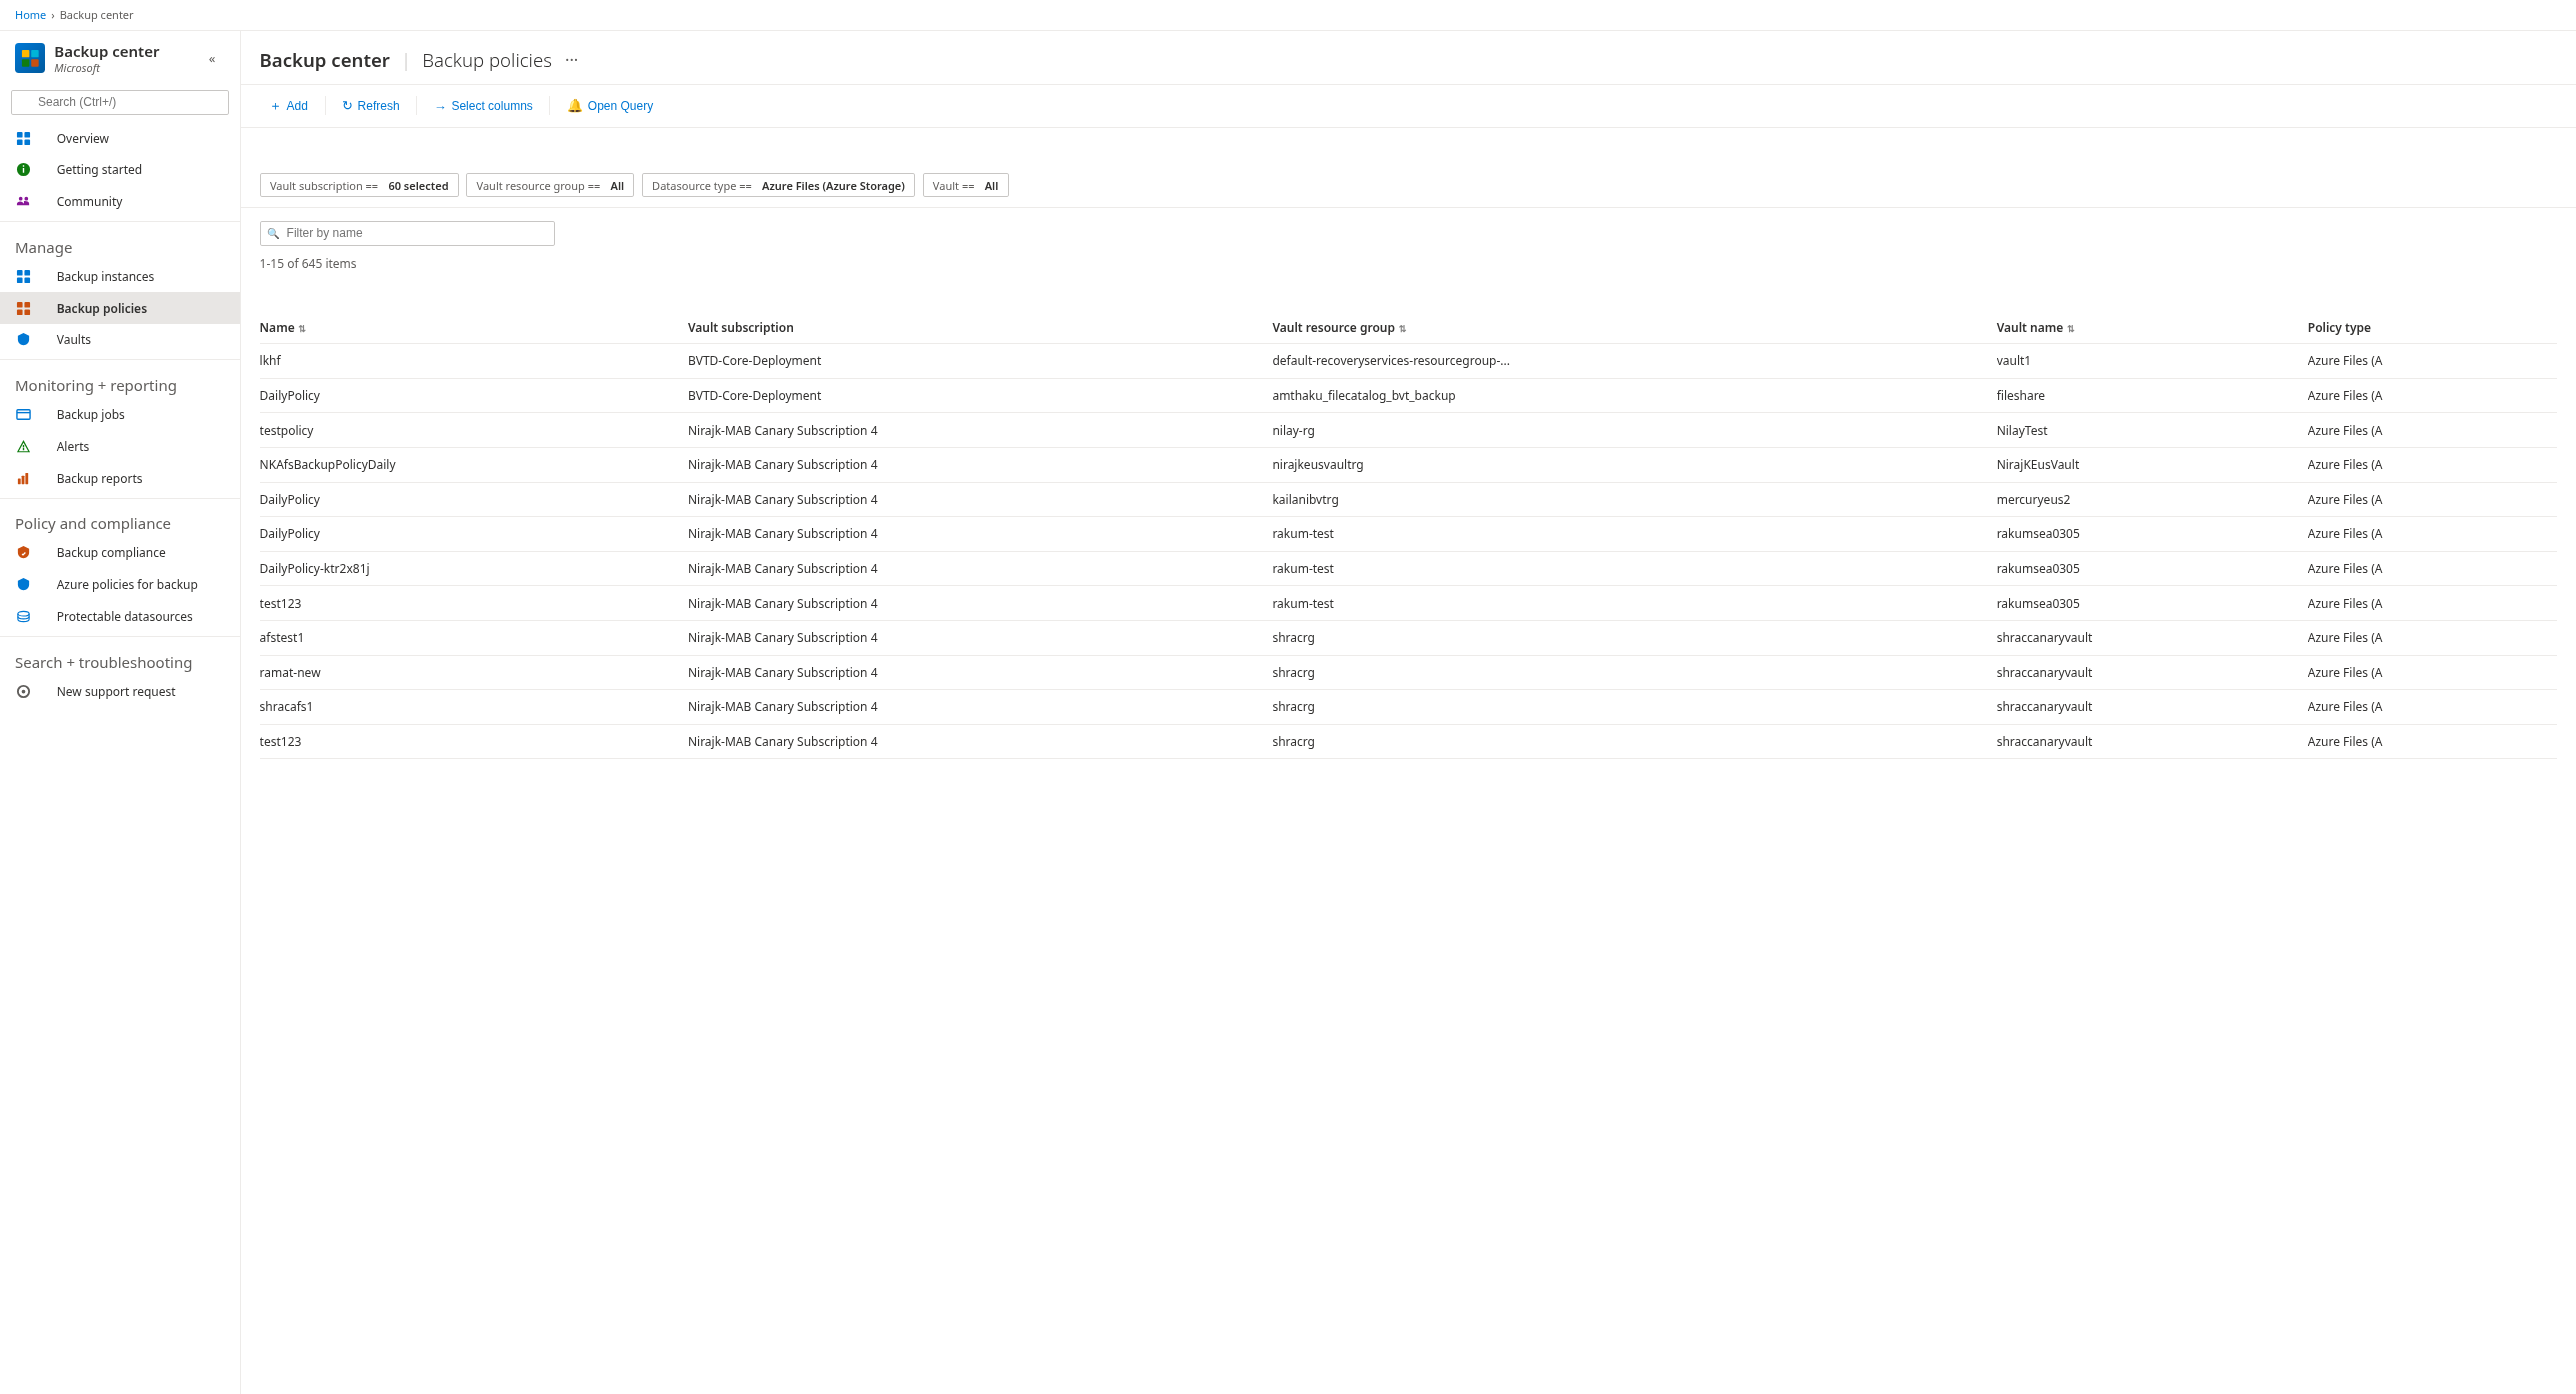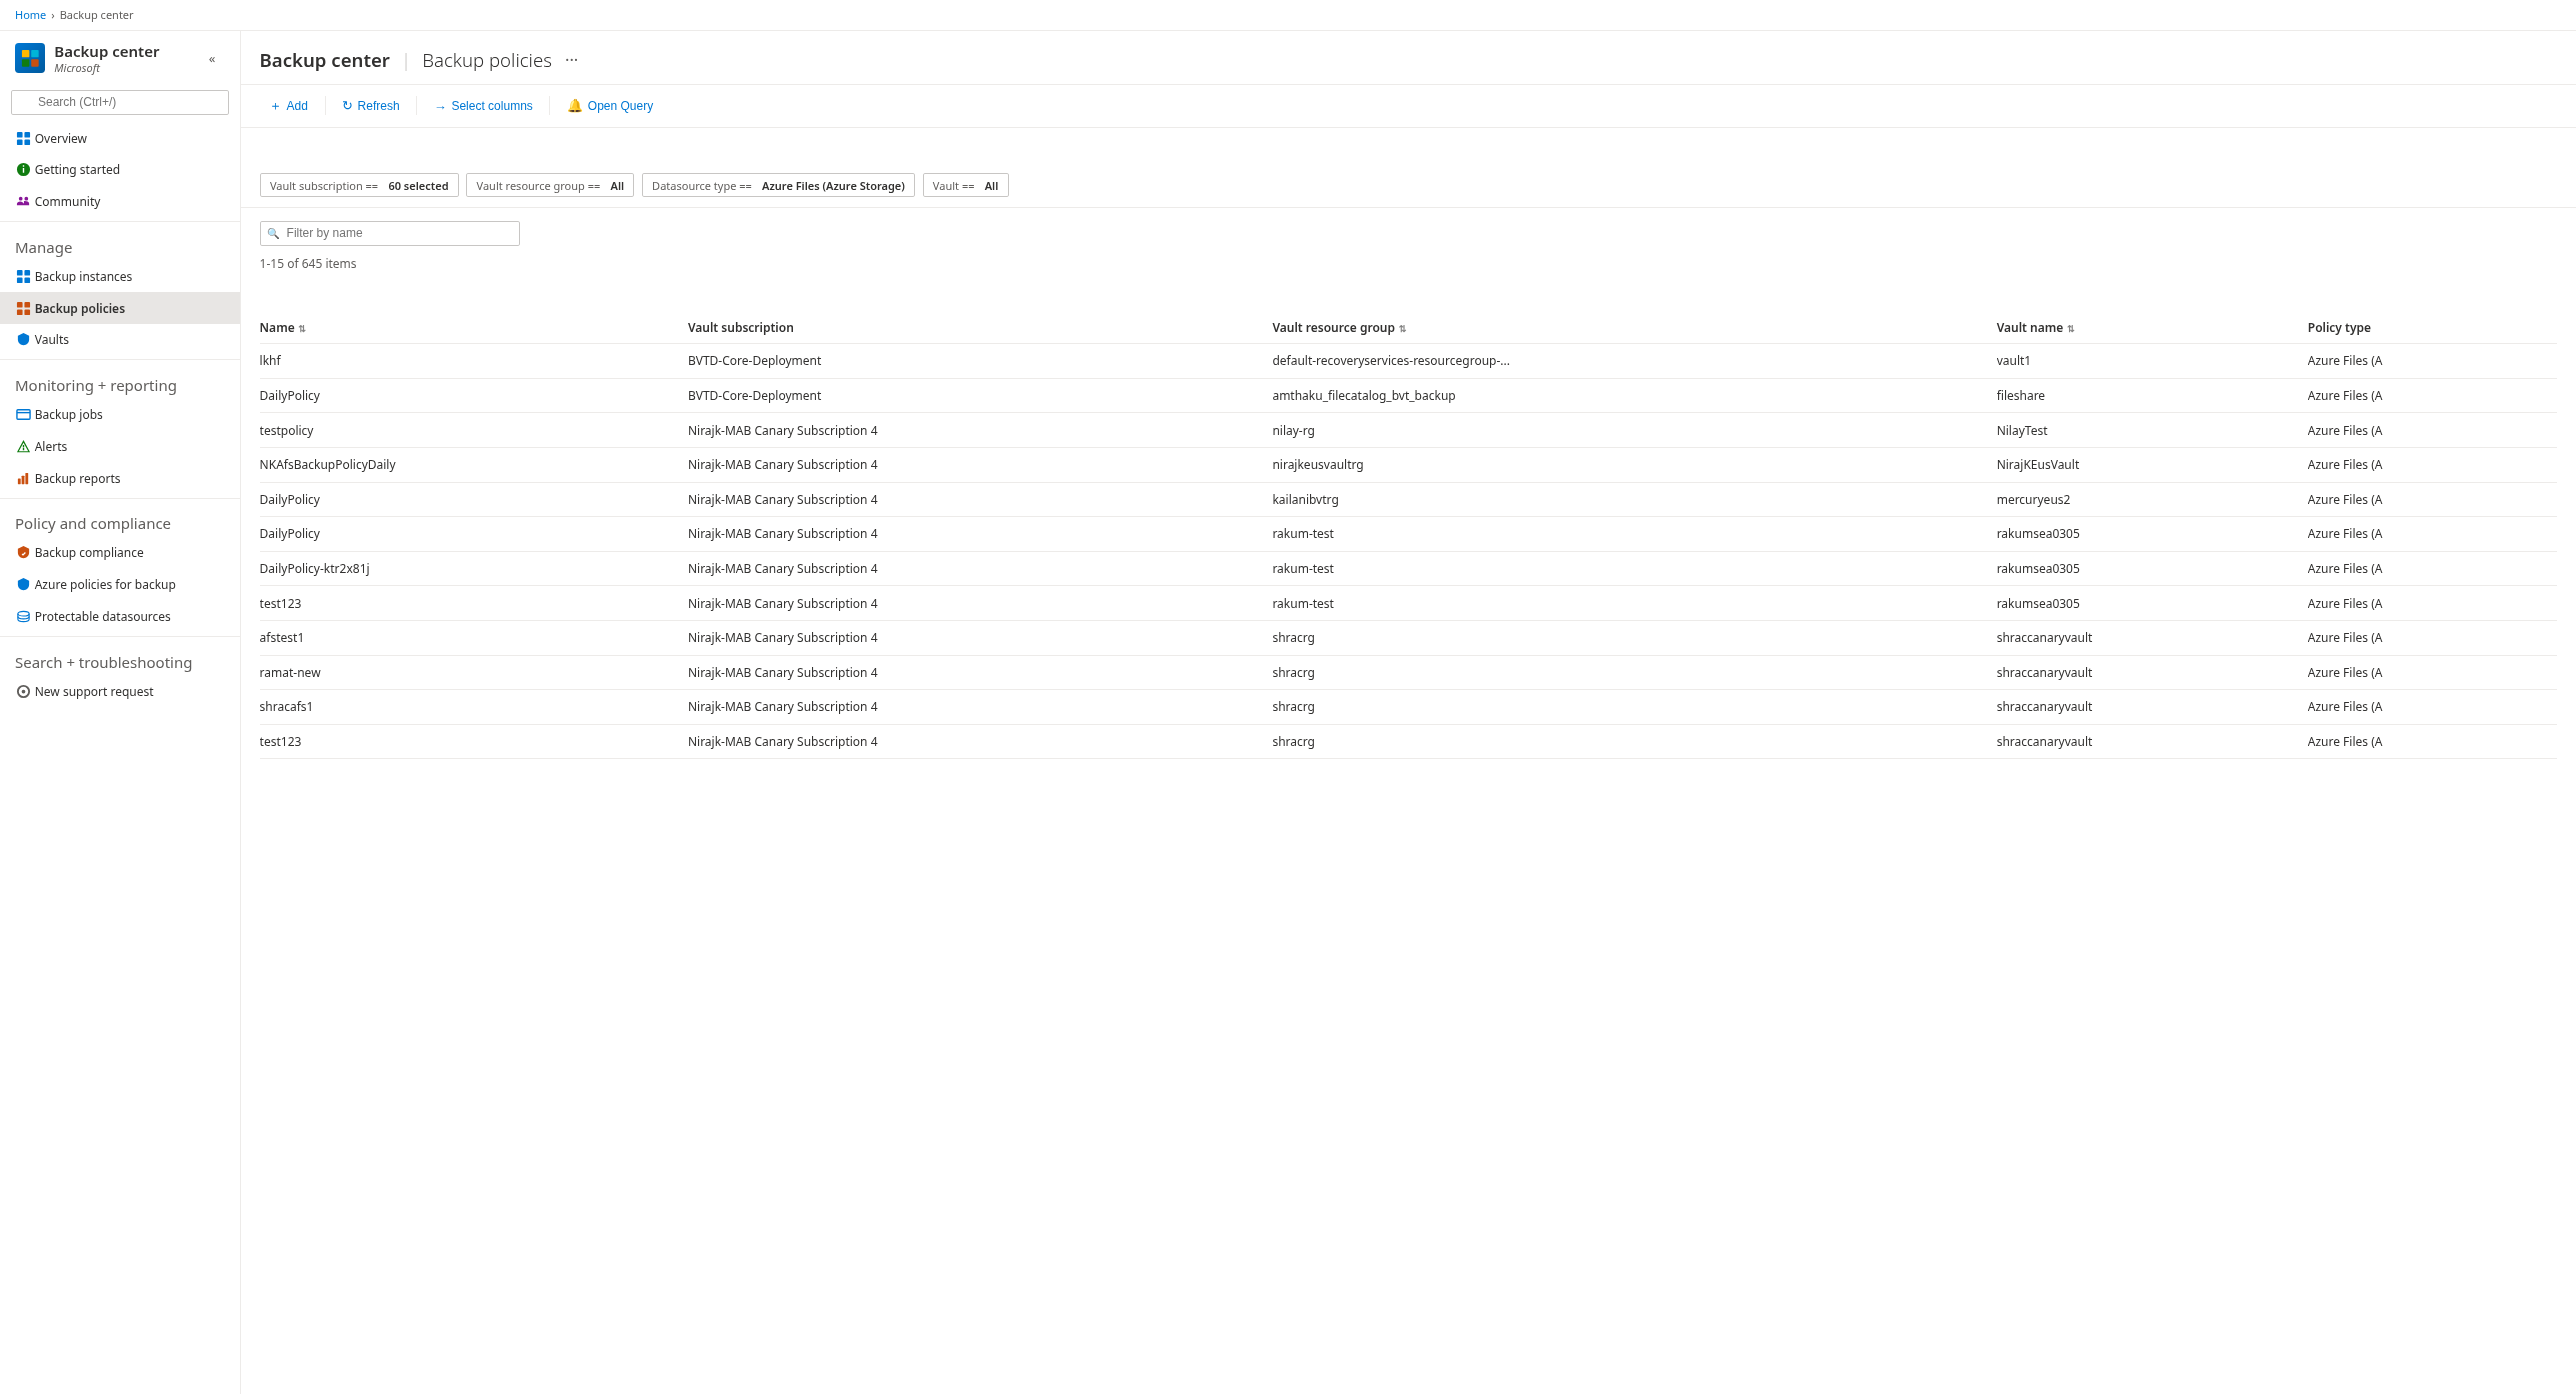--- a/index.html
+++ b/index.html
@@ -23,21 +23,21 @@
     .sidebar-title { font-size: 15px; font-weight: 600; color: #323130; line-height: 1.2; }
     .sidebar-subtitle { font-size: 11px; color: #605e5c; font-style: italic; }
 
     .sidebar-search { padding: 7.4px 11px; }
     .sidebar-search-input { width: 100%; padding: 4.6px 7.4px 4.6px 26px; border: 0.9px solid #c8c6c4; border-radius: 1.9px; font-size: 12px; color: #323130; background: #fff; position: relative; }
     .sidebar-search-wrap { position: relative; }
     .sidebar-search-wrap::before { content: '🔍'; position: absolute; left: 7.4px; top: 50%; transform: translateY(-50%); font-size: 10.2px; color: #605e5c; pointer-events: none; }
 
     .sidebar-nav { flex: 1; padding-bottom: 15px; }
 
-    .nav-item { display: flex; align-items: center; gap: 3px; padding: 7.4px 15px; cursor: pointer; color: #323130; font-size: 12px; text-decoration: none; }
+    .nav-item { display: flex; align-items: center; gap: 25px; padding: 7.4px 15px; cursor: pointer; color: #323130; font-size: 12px; text-decoration: none; }
     .nav-item.active { background: #e8e6e4; font-weight: 600; }
 
     .nav-section-label { padding: 11px 15px 3.7px; font-size: 15px; font-weight: 400; color: #605e5c; text-transform: none; letter-spacing: 0; }
 
     .nav-divider { height: 0.9px; background: #edebe9; margin: 3.7px 0; }
 
     .nav-icon { width: 16.7px; height: 16.7px; flex-shrink: 0; display: flex; align-items: center; justify-content: center; }
 
     
     .collapse-btn { display: flex; align-items: center; justify-content: center; width: 26px; height: 26px; cursor: pointer; color: #605e5c; font-size: 13px; margin-left: auto; border-radius: 1.9px; }
@@ -62,21 +62,21 @@
     
     .filters-bar { padding: 9.3px 18.6px; display: flex; align-items: center; gap: 7.4px; flex-wrap: wrap; border-bottom: 0.9px solid #edebe9; }
     .filter-chip { display: flex; align-items: center; padding: 3.7px 9.3px; border: 0.9px solid #c8c6c4; border-radius: 1.9px; font-size: 11px; background: #fff; cursor: pointer; gap: 3.7px; margin-top: 36px; }
     .filter-chip .label { color: #605e5c; }
     .filter-chip .value { font-weight: 600; color: #323130; }
 
     
     .table-area { flex: 1; overflow: auto; padding: 0 18.6px; }
 
     .search-filter-row { padding: 13px 0 9.3px; }
-    .search-filter-input { width: 260px; padding: 4.6px 7.4px 4.6px 26px; border: 0.9px solid #c8c6c4; border-radius: 1.9px; font-size: 12px; }
+    .search-filter-input { width: 295px; padding: 4.6px 7.4px 4.6px 26px; border: 0.9px solid #c8c6c4; border-radius: 1.9px; font-size: 12px; }
     .search-filter-wrap { position: relative; display: inline-block; }
     .search-filter-wrap::before { content: '🔍'; position: absolute; left: 7.4px; top: 50%; transform: translateY(-50%); font-size: 10.2px; color: #605e5c; pointer-events: none; }
 
     .items-count { font-size: 12px; color: #605e5c; padding-bottom: 7.4px; }
 
     
     .data-table { width: 100%; border-collapse: collapse; font-size: 12px; margin-top: 32px; }
     .data-table thead tr { border-bottom: 1.9px solid #edebe9; }
     .data-table th { text-align: left; padding: 7.4px 11px 7.4px 0; font-weight: 600; color: #323130; white-space: nowrap; position: relative; }
     .data-table th .sort-icon { display: inline-flex; flex-direction: column; margin-left: 3.7px; cursor: pointer; opacity: 0.6; font-size: 9.3px; }

